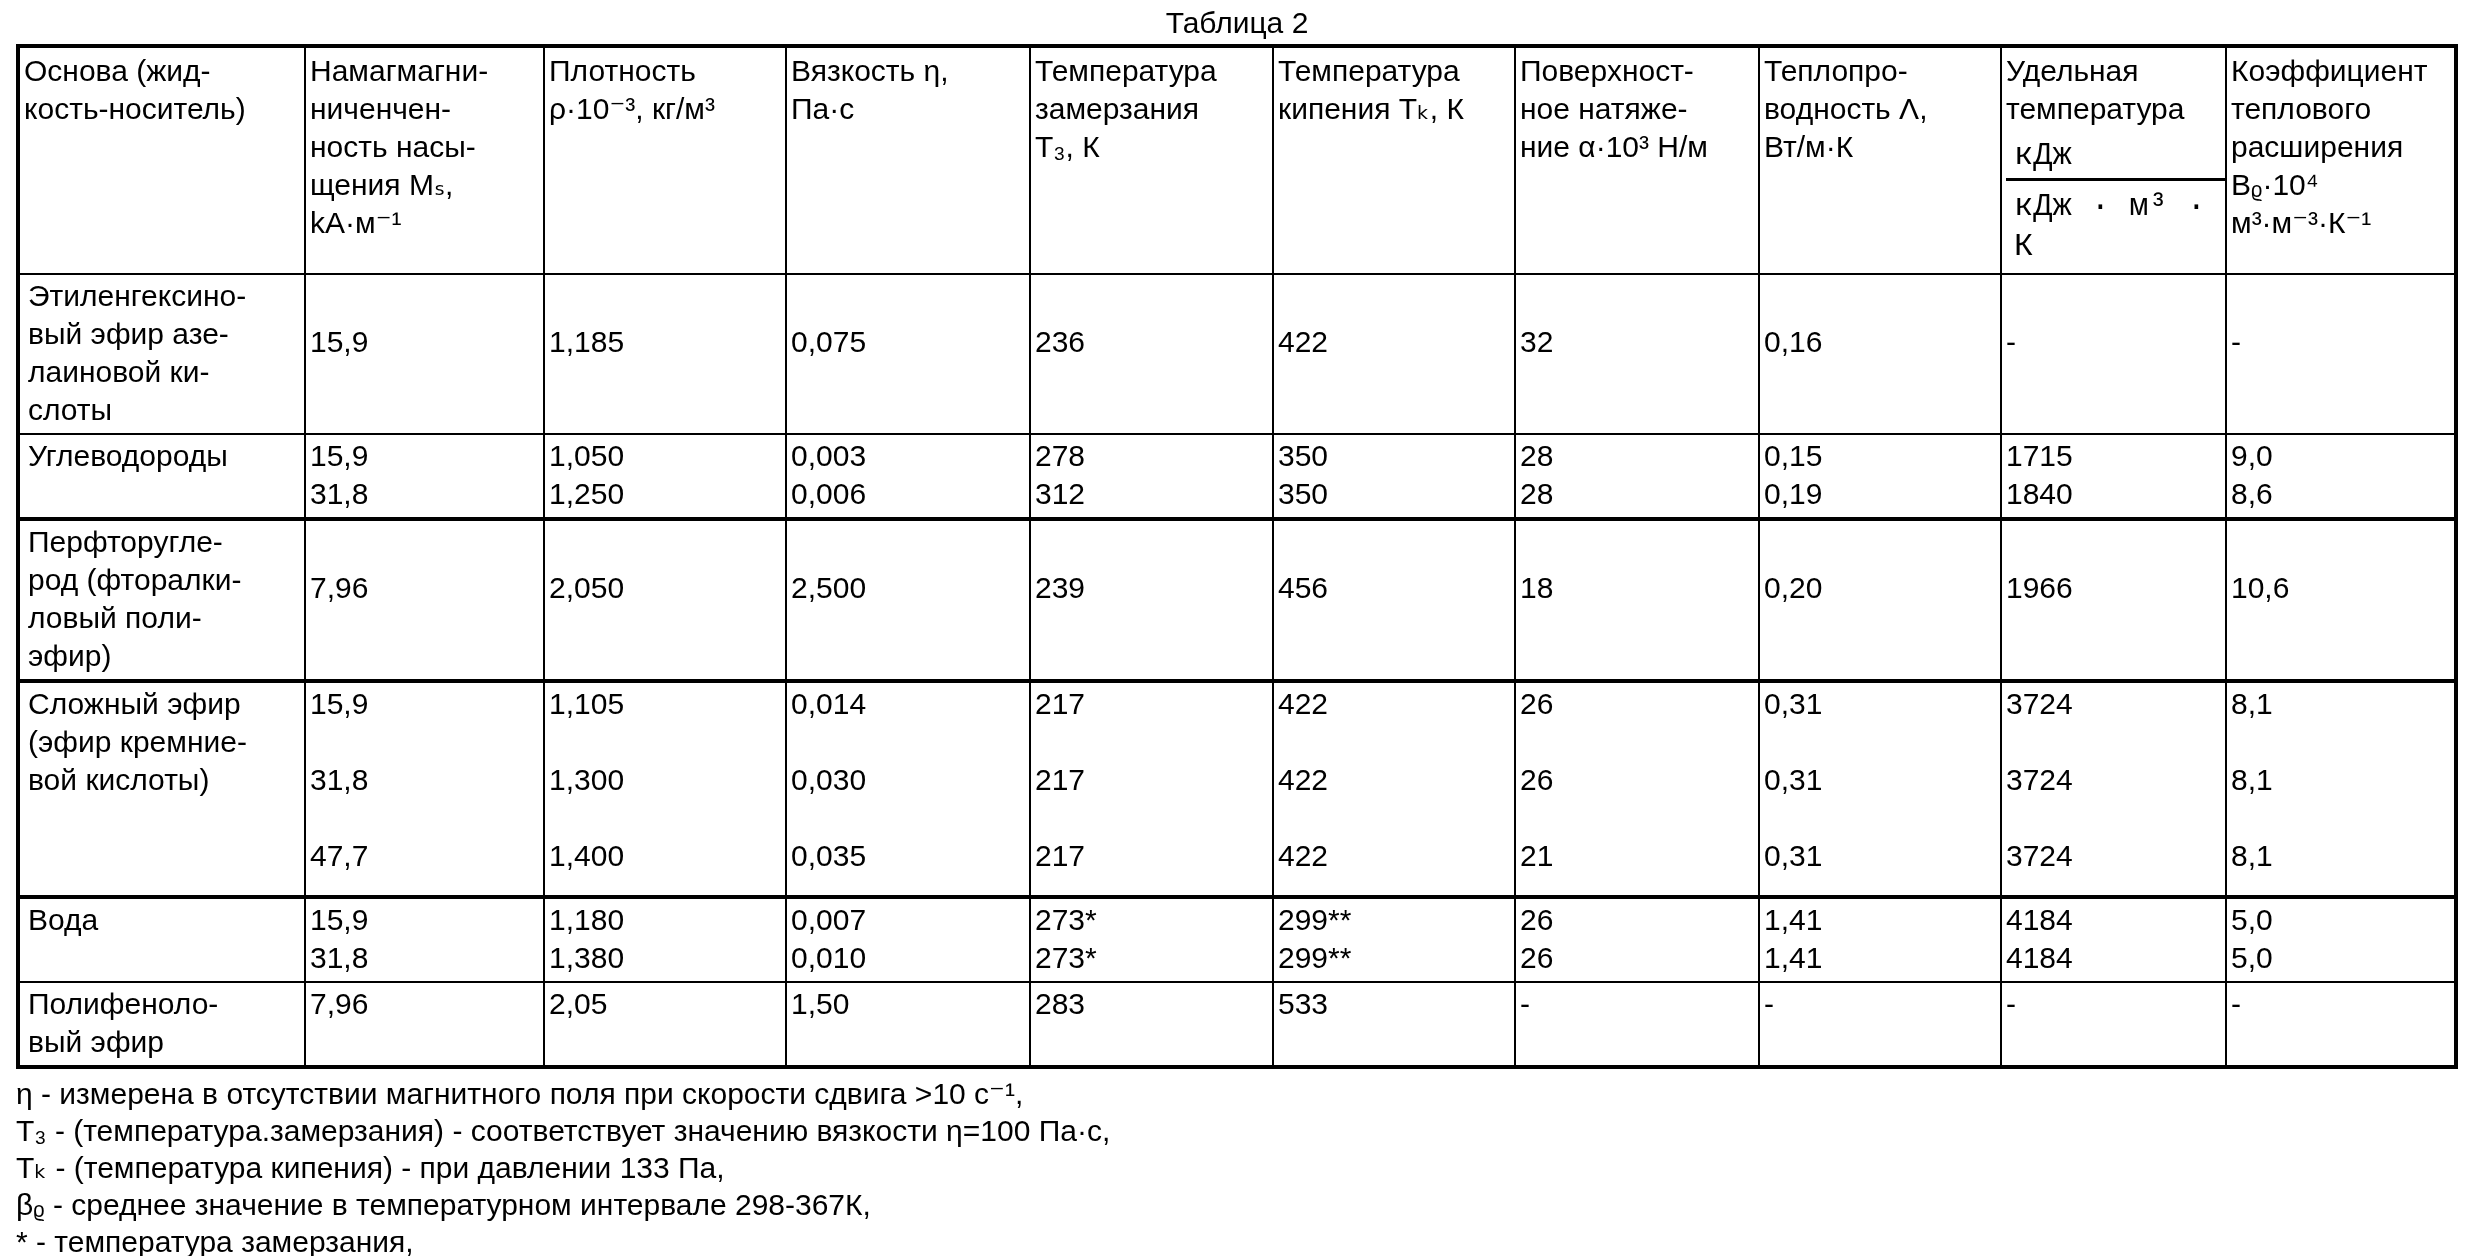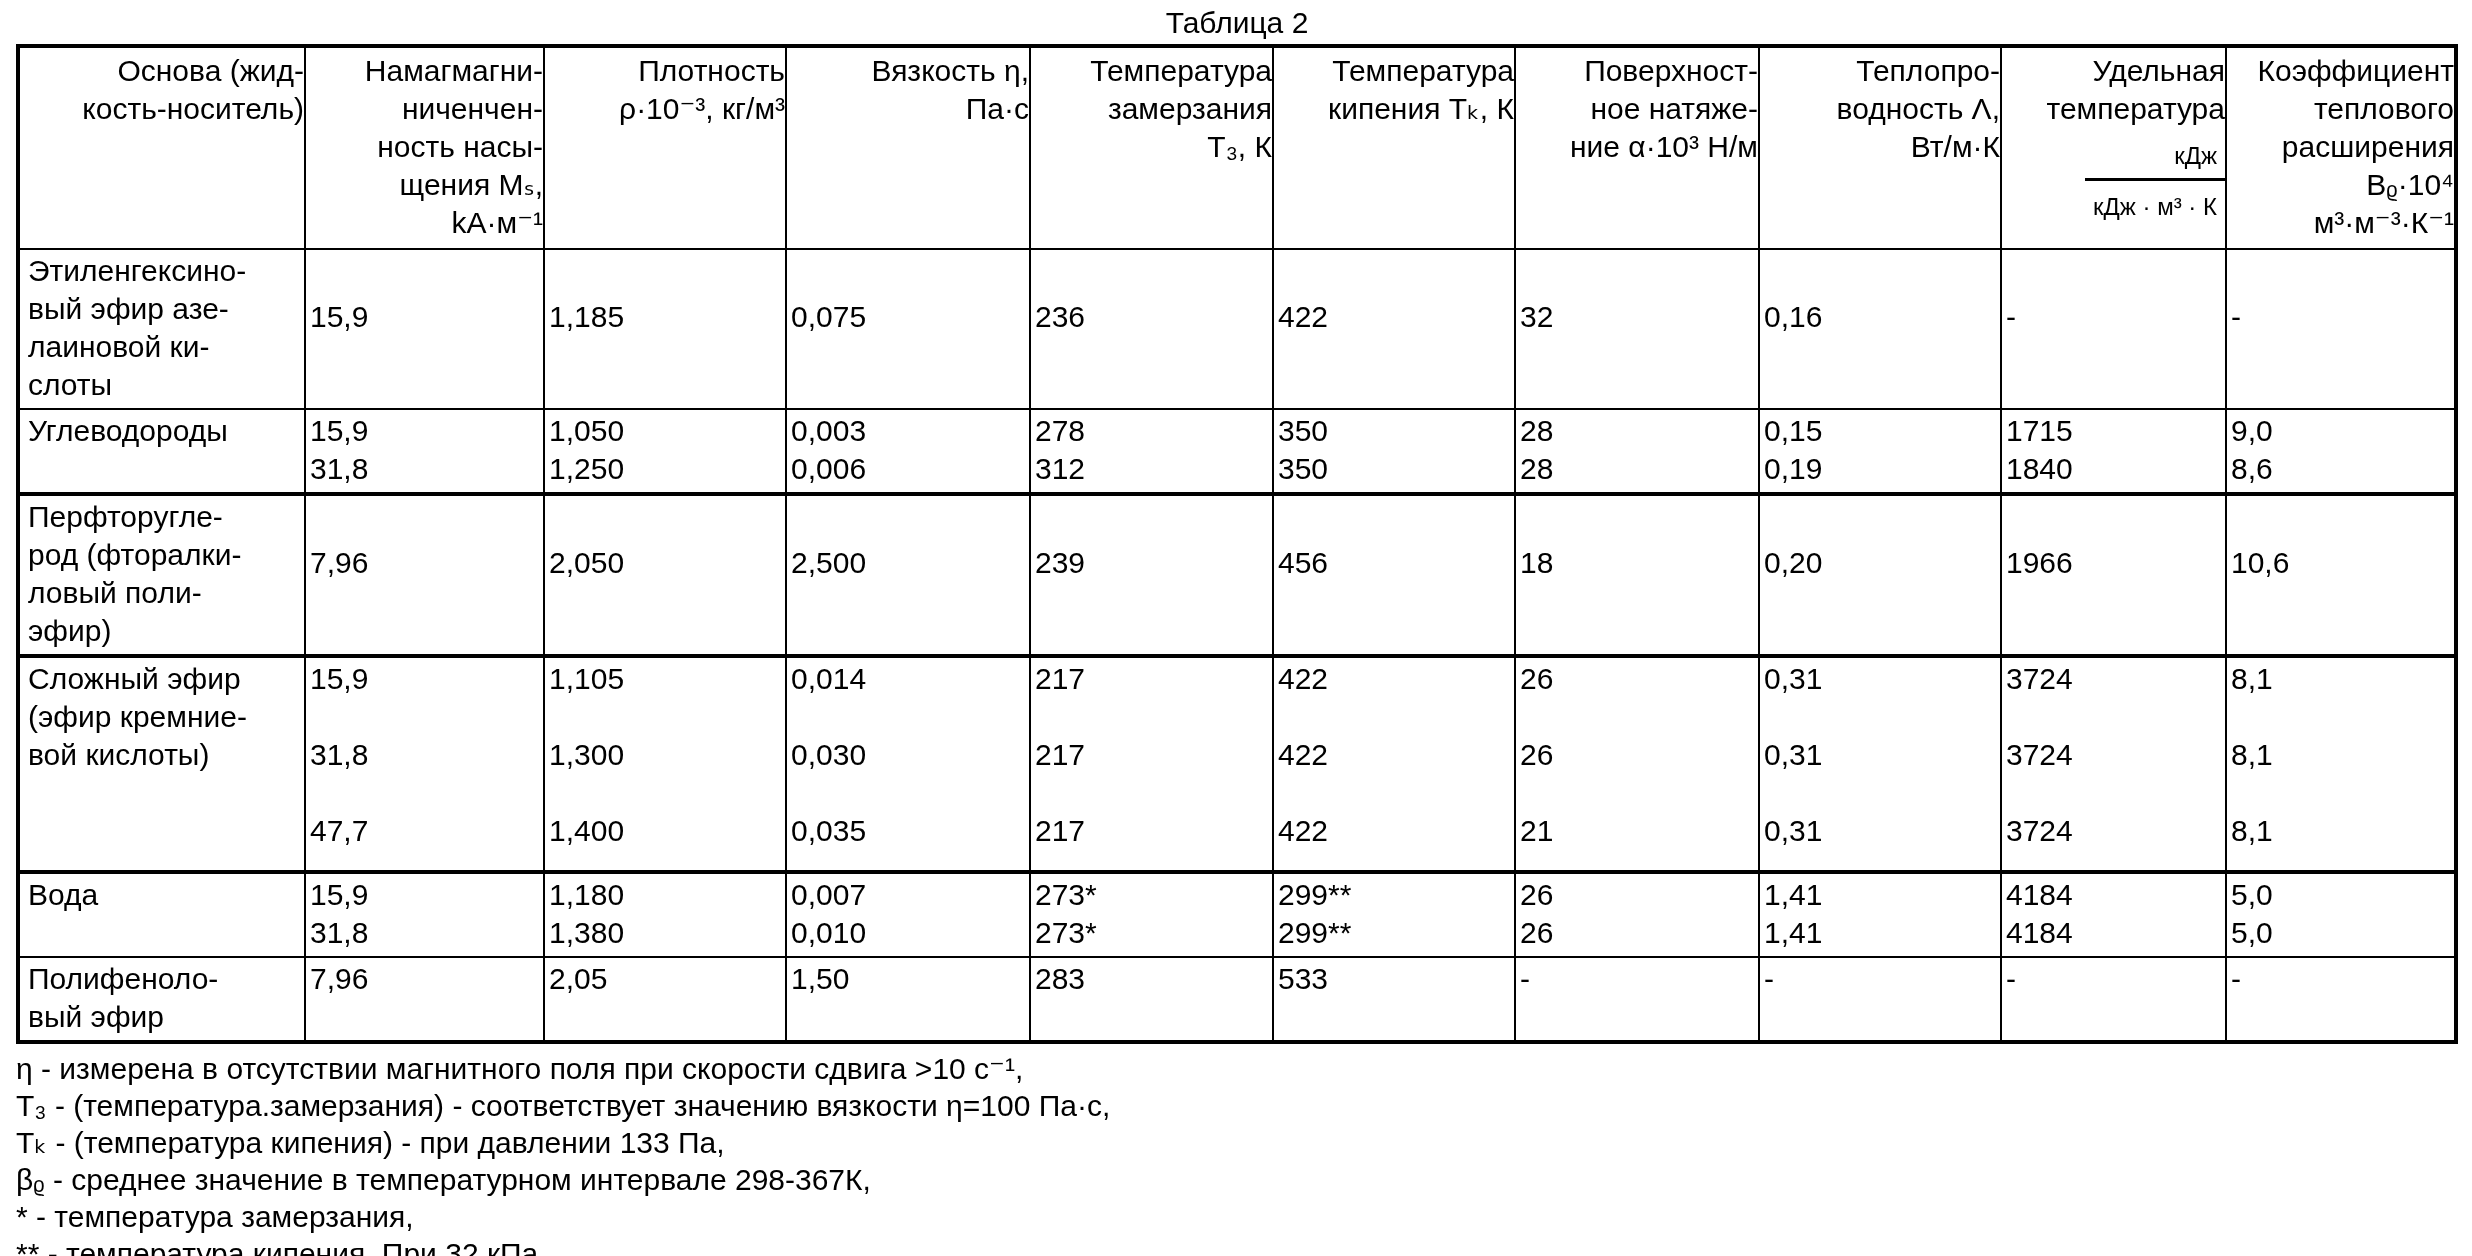--- a/index.html
+++ b/index.html
@@ -30,29 +30,29 @@
     table-layout: fixed;
     border: 4px solid #000;
   }
   th, td {
     border: 2px solid #000;
     vertical-align: top;
     overflow: hidden;
   }
   thead th {
     font-weight: normal;
-    text-align: right;
+    text-align: left;
     padding: 4px 0 6px 4px;
   }
   .th-text { white-space: pre-line; }
   .frac {
     display: inline-block;
     margin-top: 8px;
-    font-family: Liberation Sans, sans-serif;
-    font-size: 24px;
+    font-family: Liberation Mono, monospace;
+    font-size: 32px;
     line-height: 40px;
   }
   .frac .num {
     display: block;
     padding: 0 8px 2px 8px;
     border-bottom: 3px solid #000;
   }
   .frac .den {
     display: block;
     padding: 6px 8px 0 8px;

